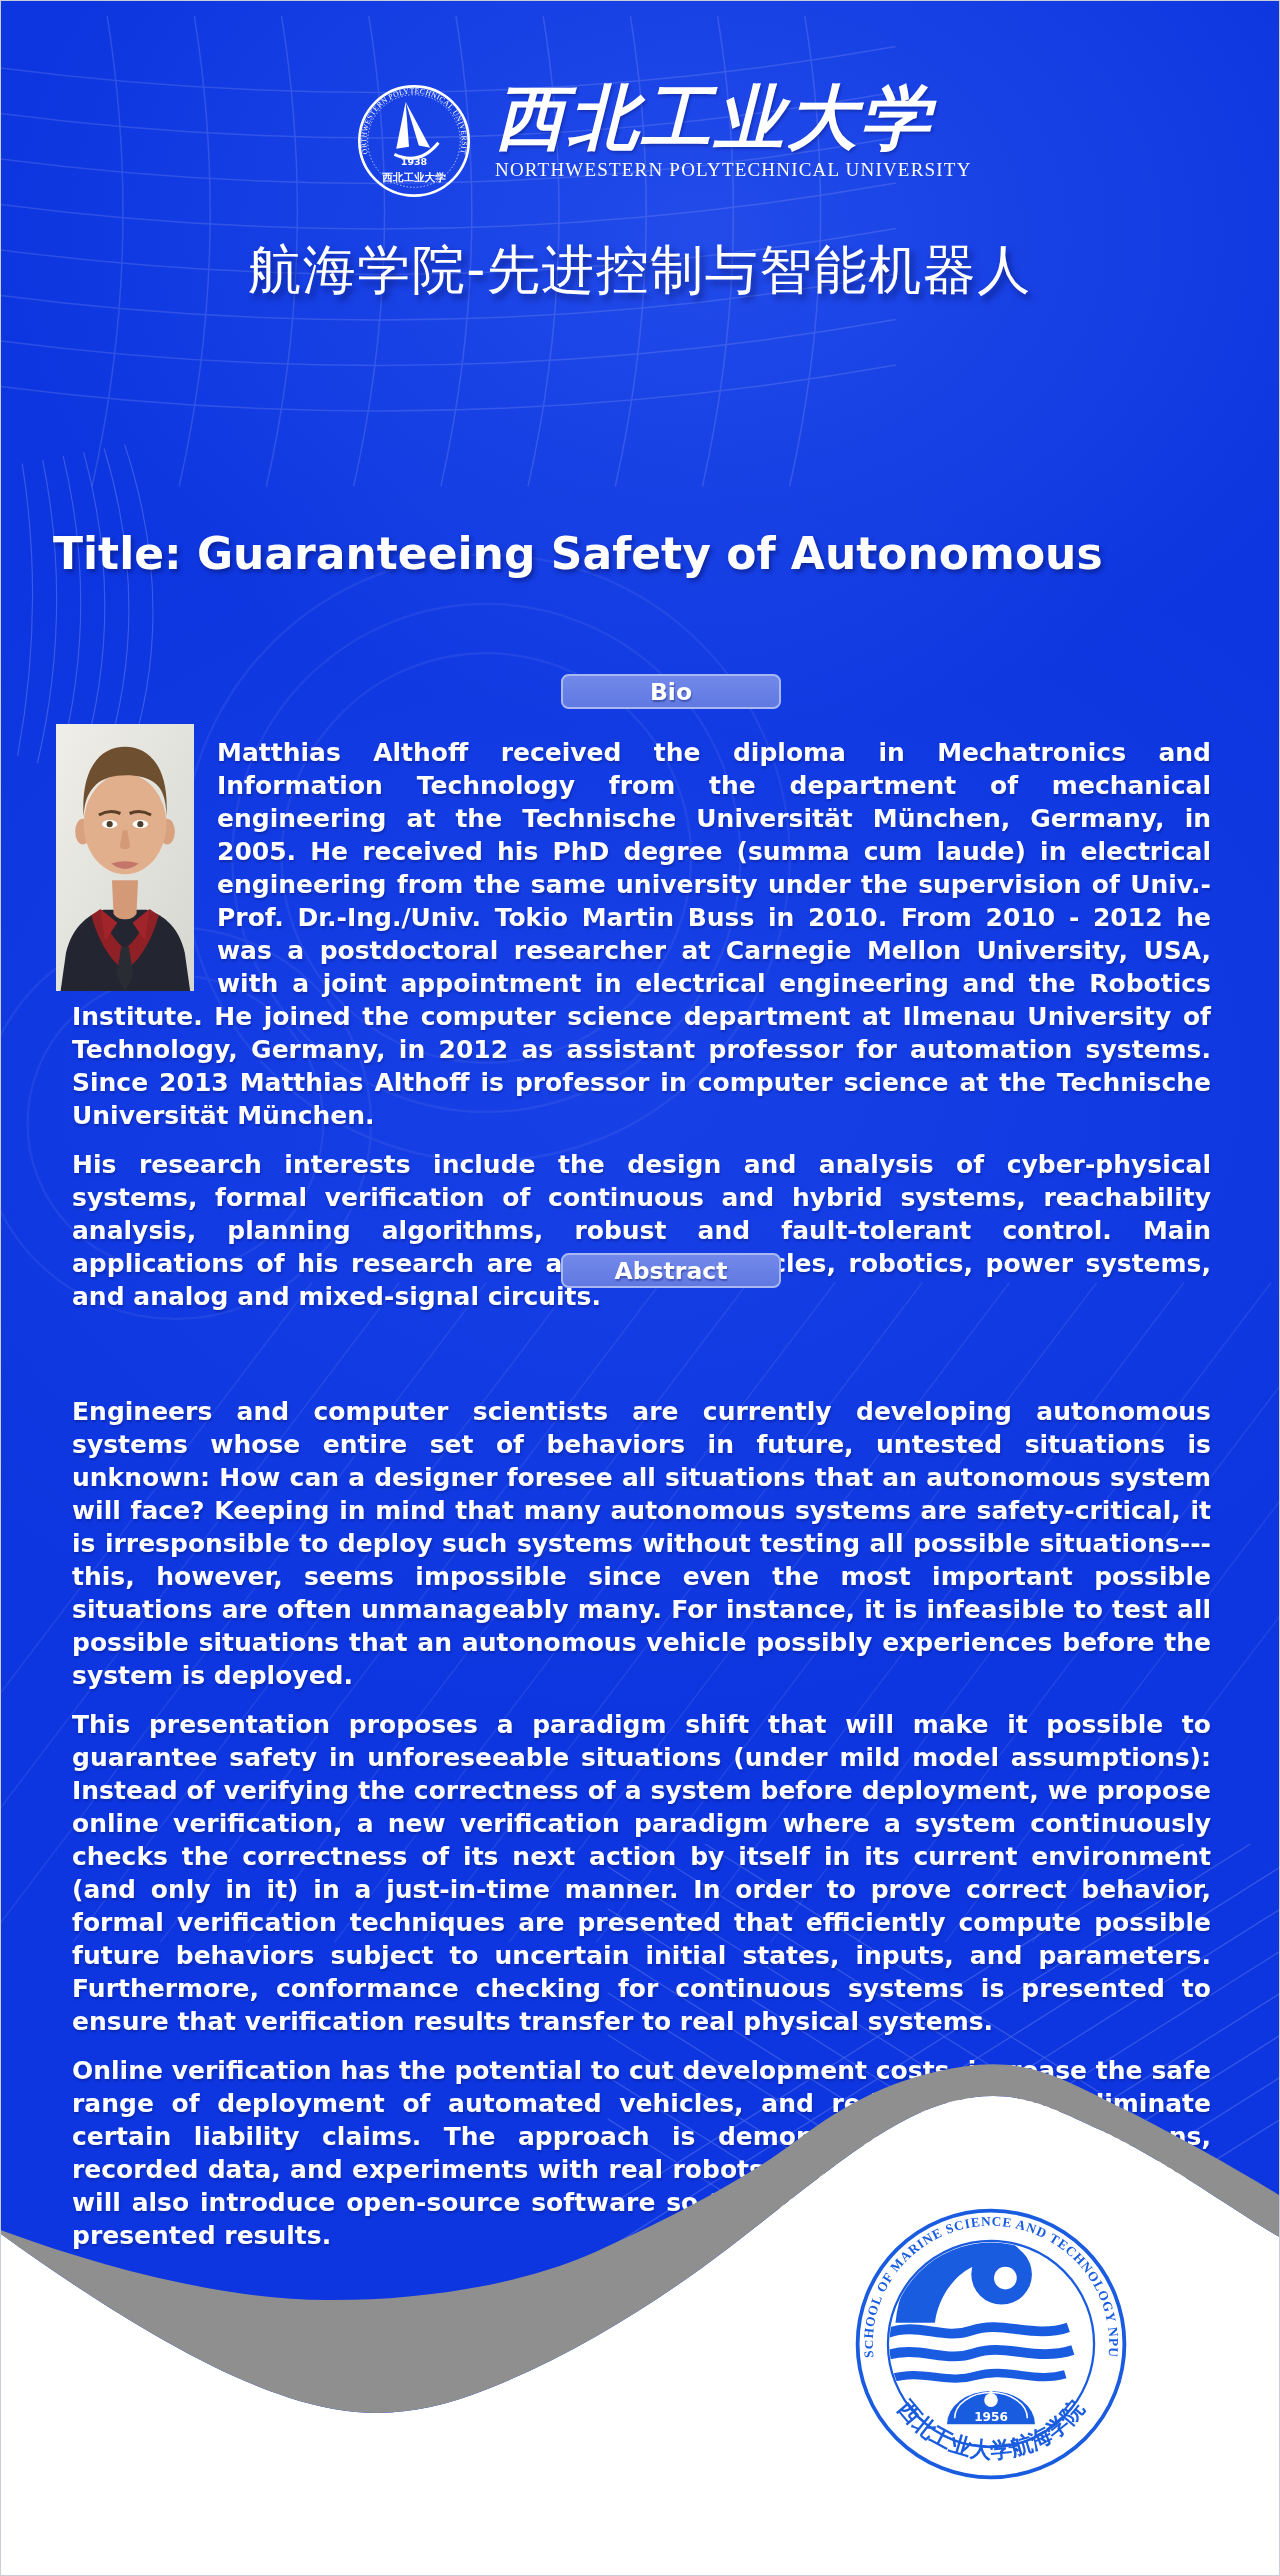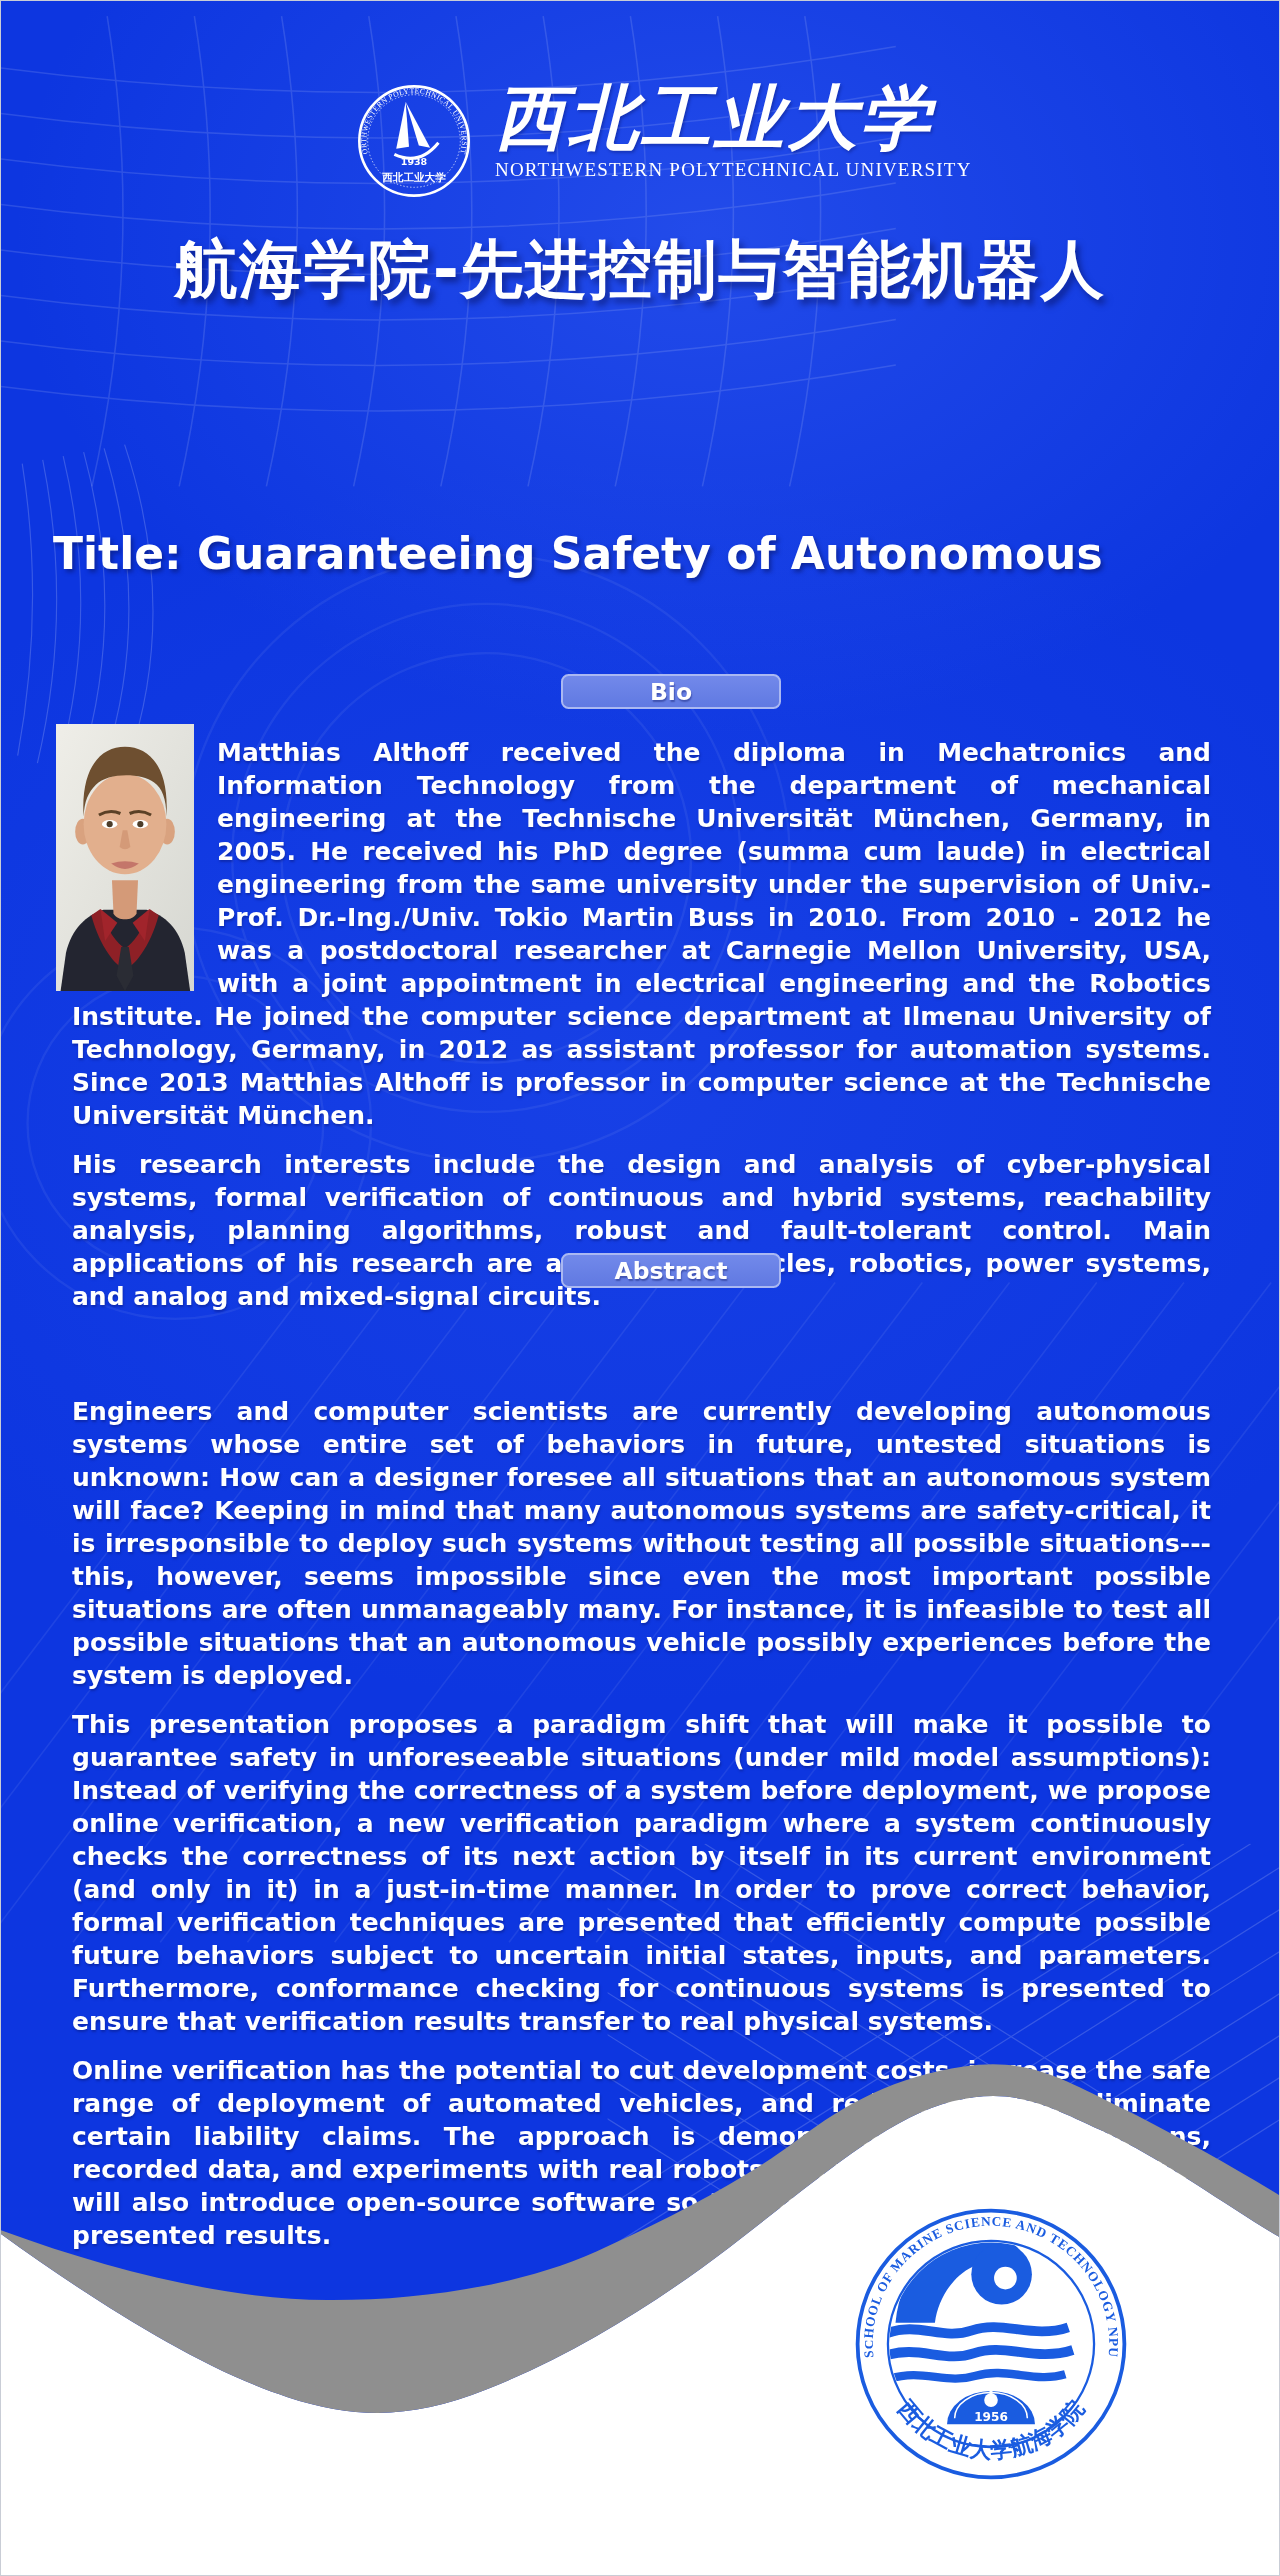--- a/index.html
+++ b/index.html
@@ -24,21 +24,21 @@
     font-style:italic; text-shadow:1.5px 2.3px 3px rgba(5,15,90,.35);
     white-space:nowrap;
   }
   .brand-en{
     font-family:"Liberation Serif", serif;
     font-size:19px;letter-spacing:1.2px;margin-top:3px;white-space:nowrap;
   }
   
   .cn-title1{
     position:absolute;left:0;top:227px;width:100%;text-align:center;color:#fff;
-    font-size:63px;font-weight:700;letter-spacing:1.5px;line-height:83px;
+    font-size:53px;font-weight:400;letter-spacing:1.5px;line-height:83px;
     text-shadow:3.8px 5.3px 6px rgba(5,15,90,.55);white-space:nowrap;
   }
   .cn-title2{
     position:absolute;left:0;top:325px;width:100%;text-align:center;color:#fff;
     font-size:120px;font-weight:900;letter-spacing:9px;line-height:144px;
     text-shadow:4.5px 6.8px 7.6px rgba(5,15,90,.55);white-space:nowrap;
   }
   
   .en-title{
     position:absolute;left:52px;top:522px;width:1191px;color:#fff;

